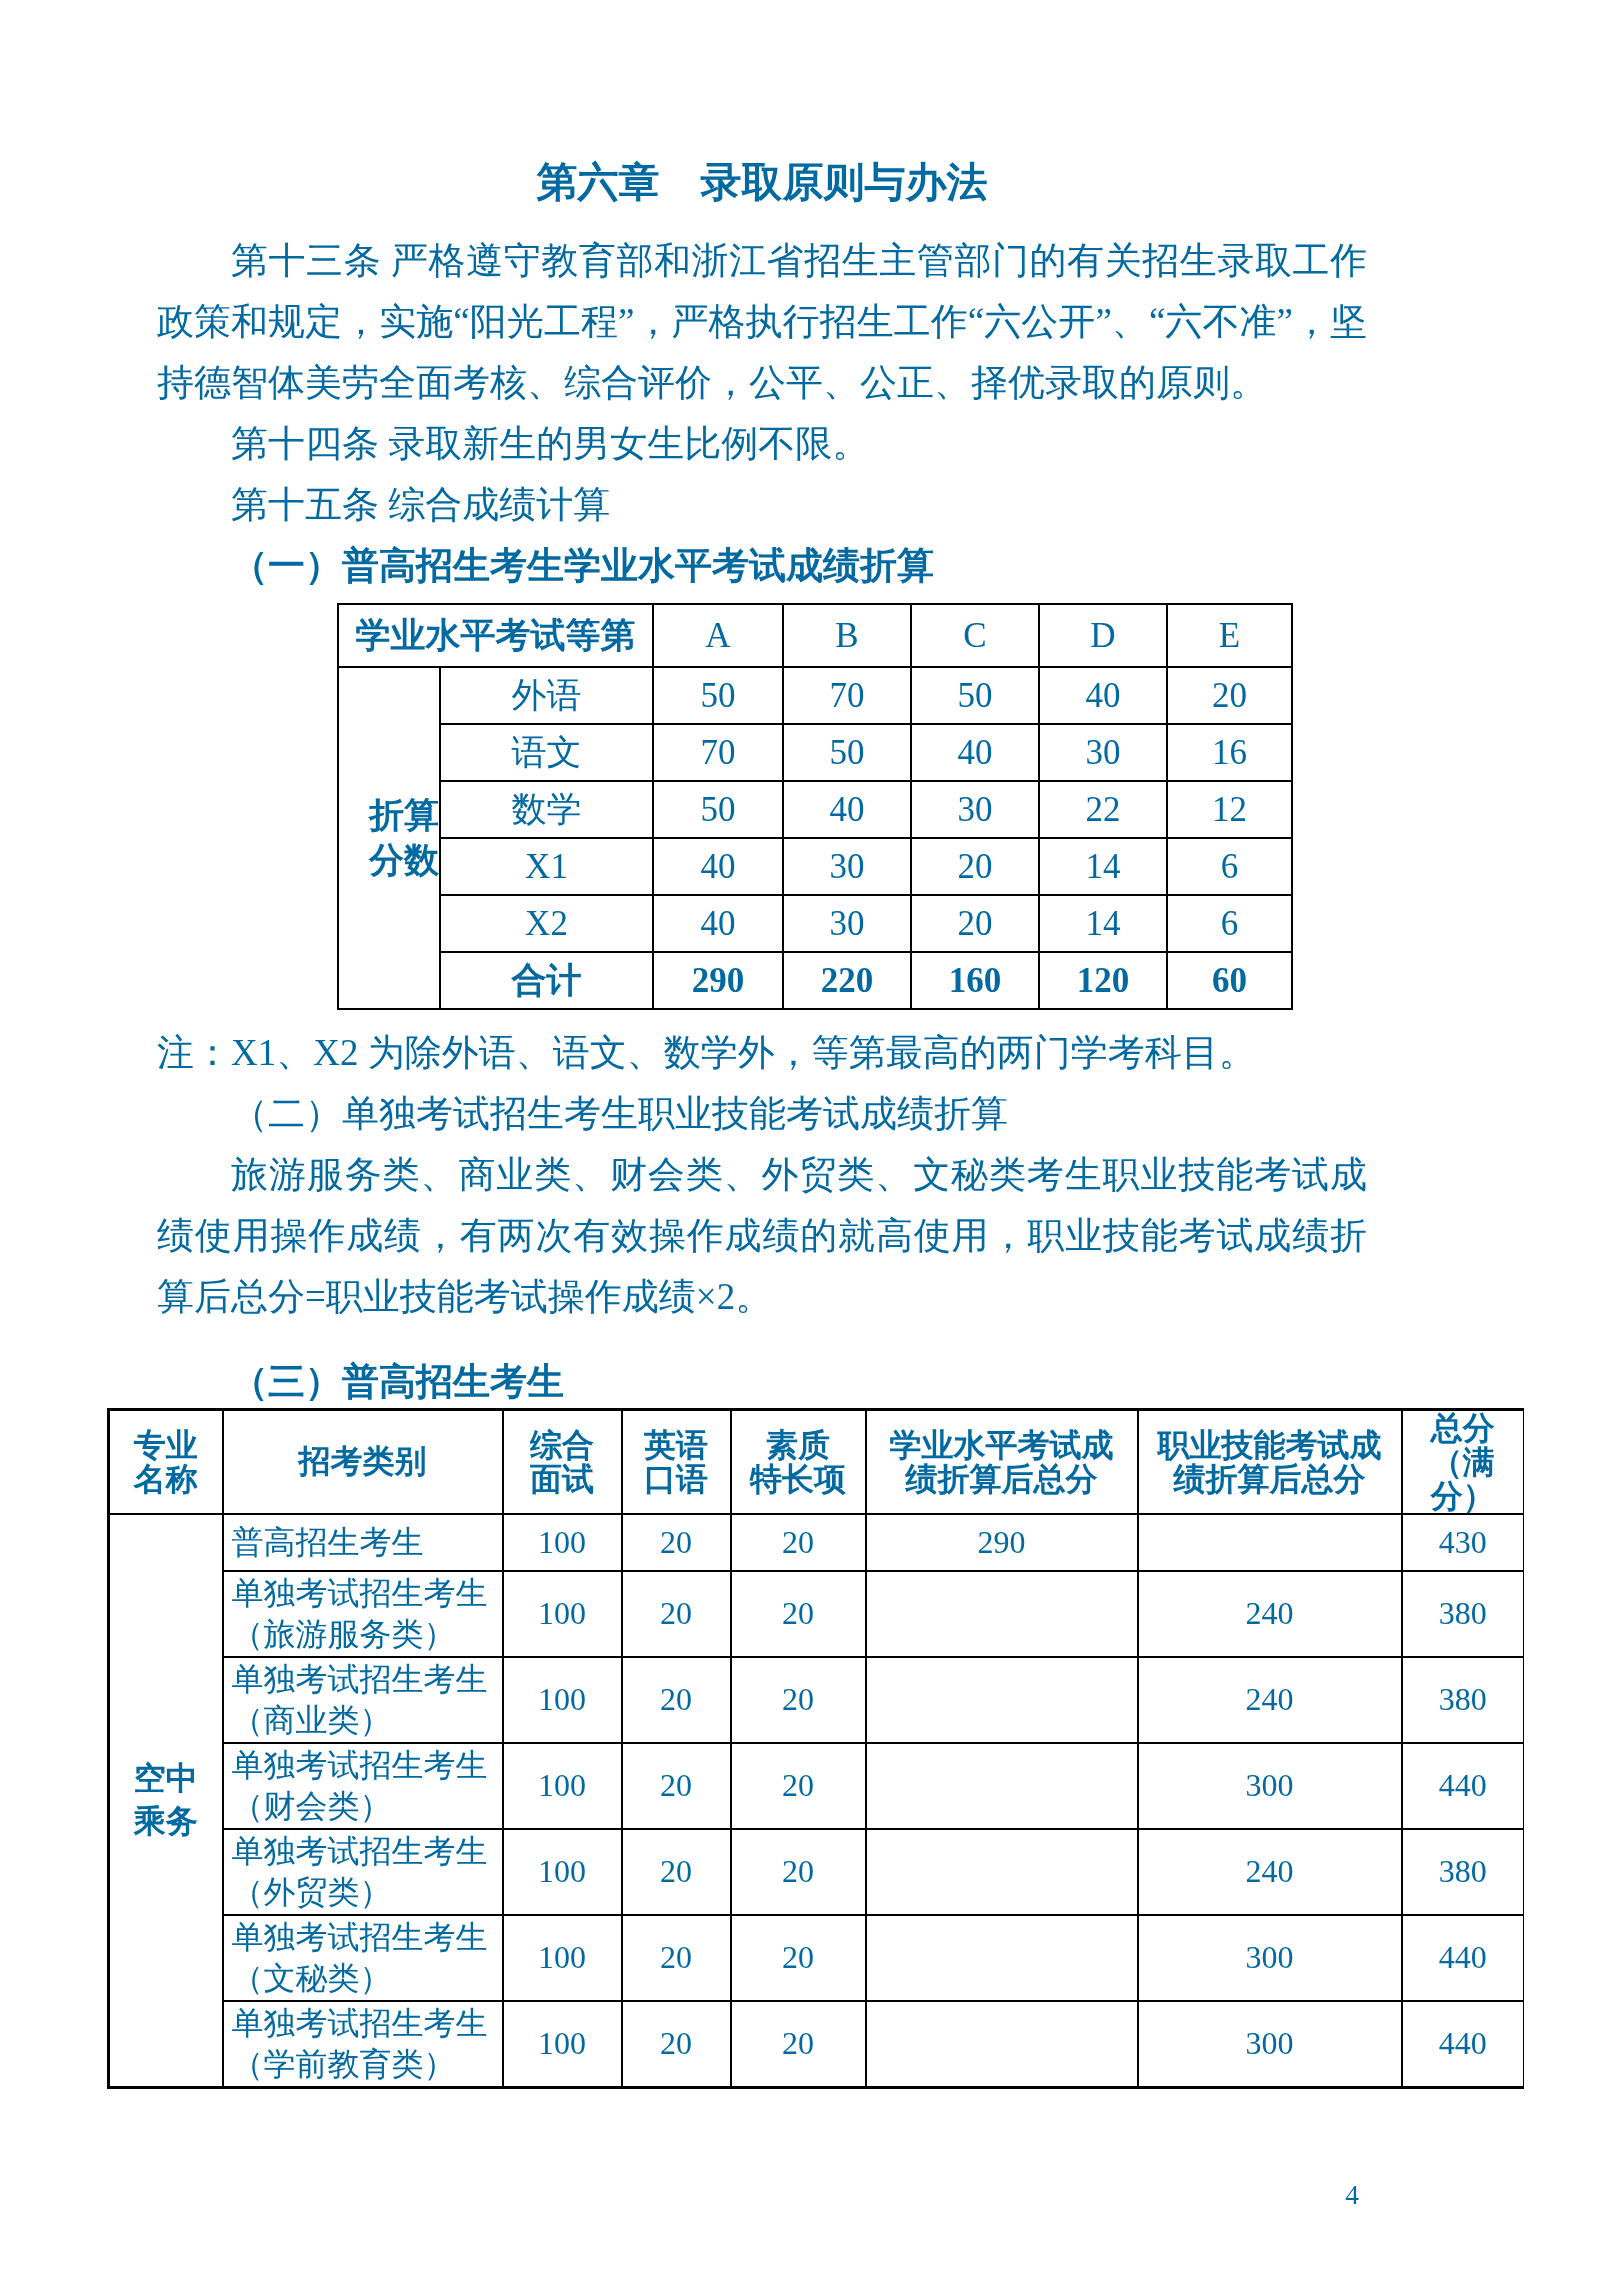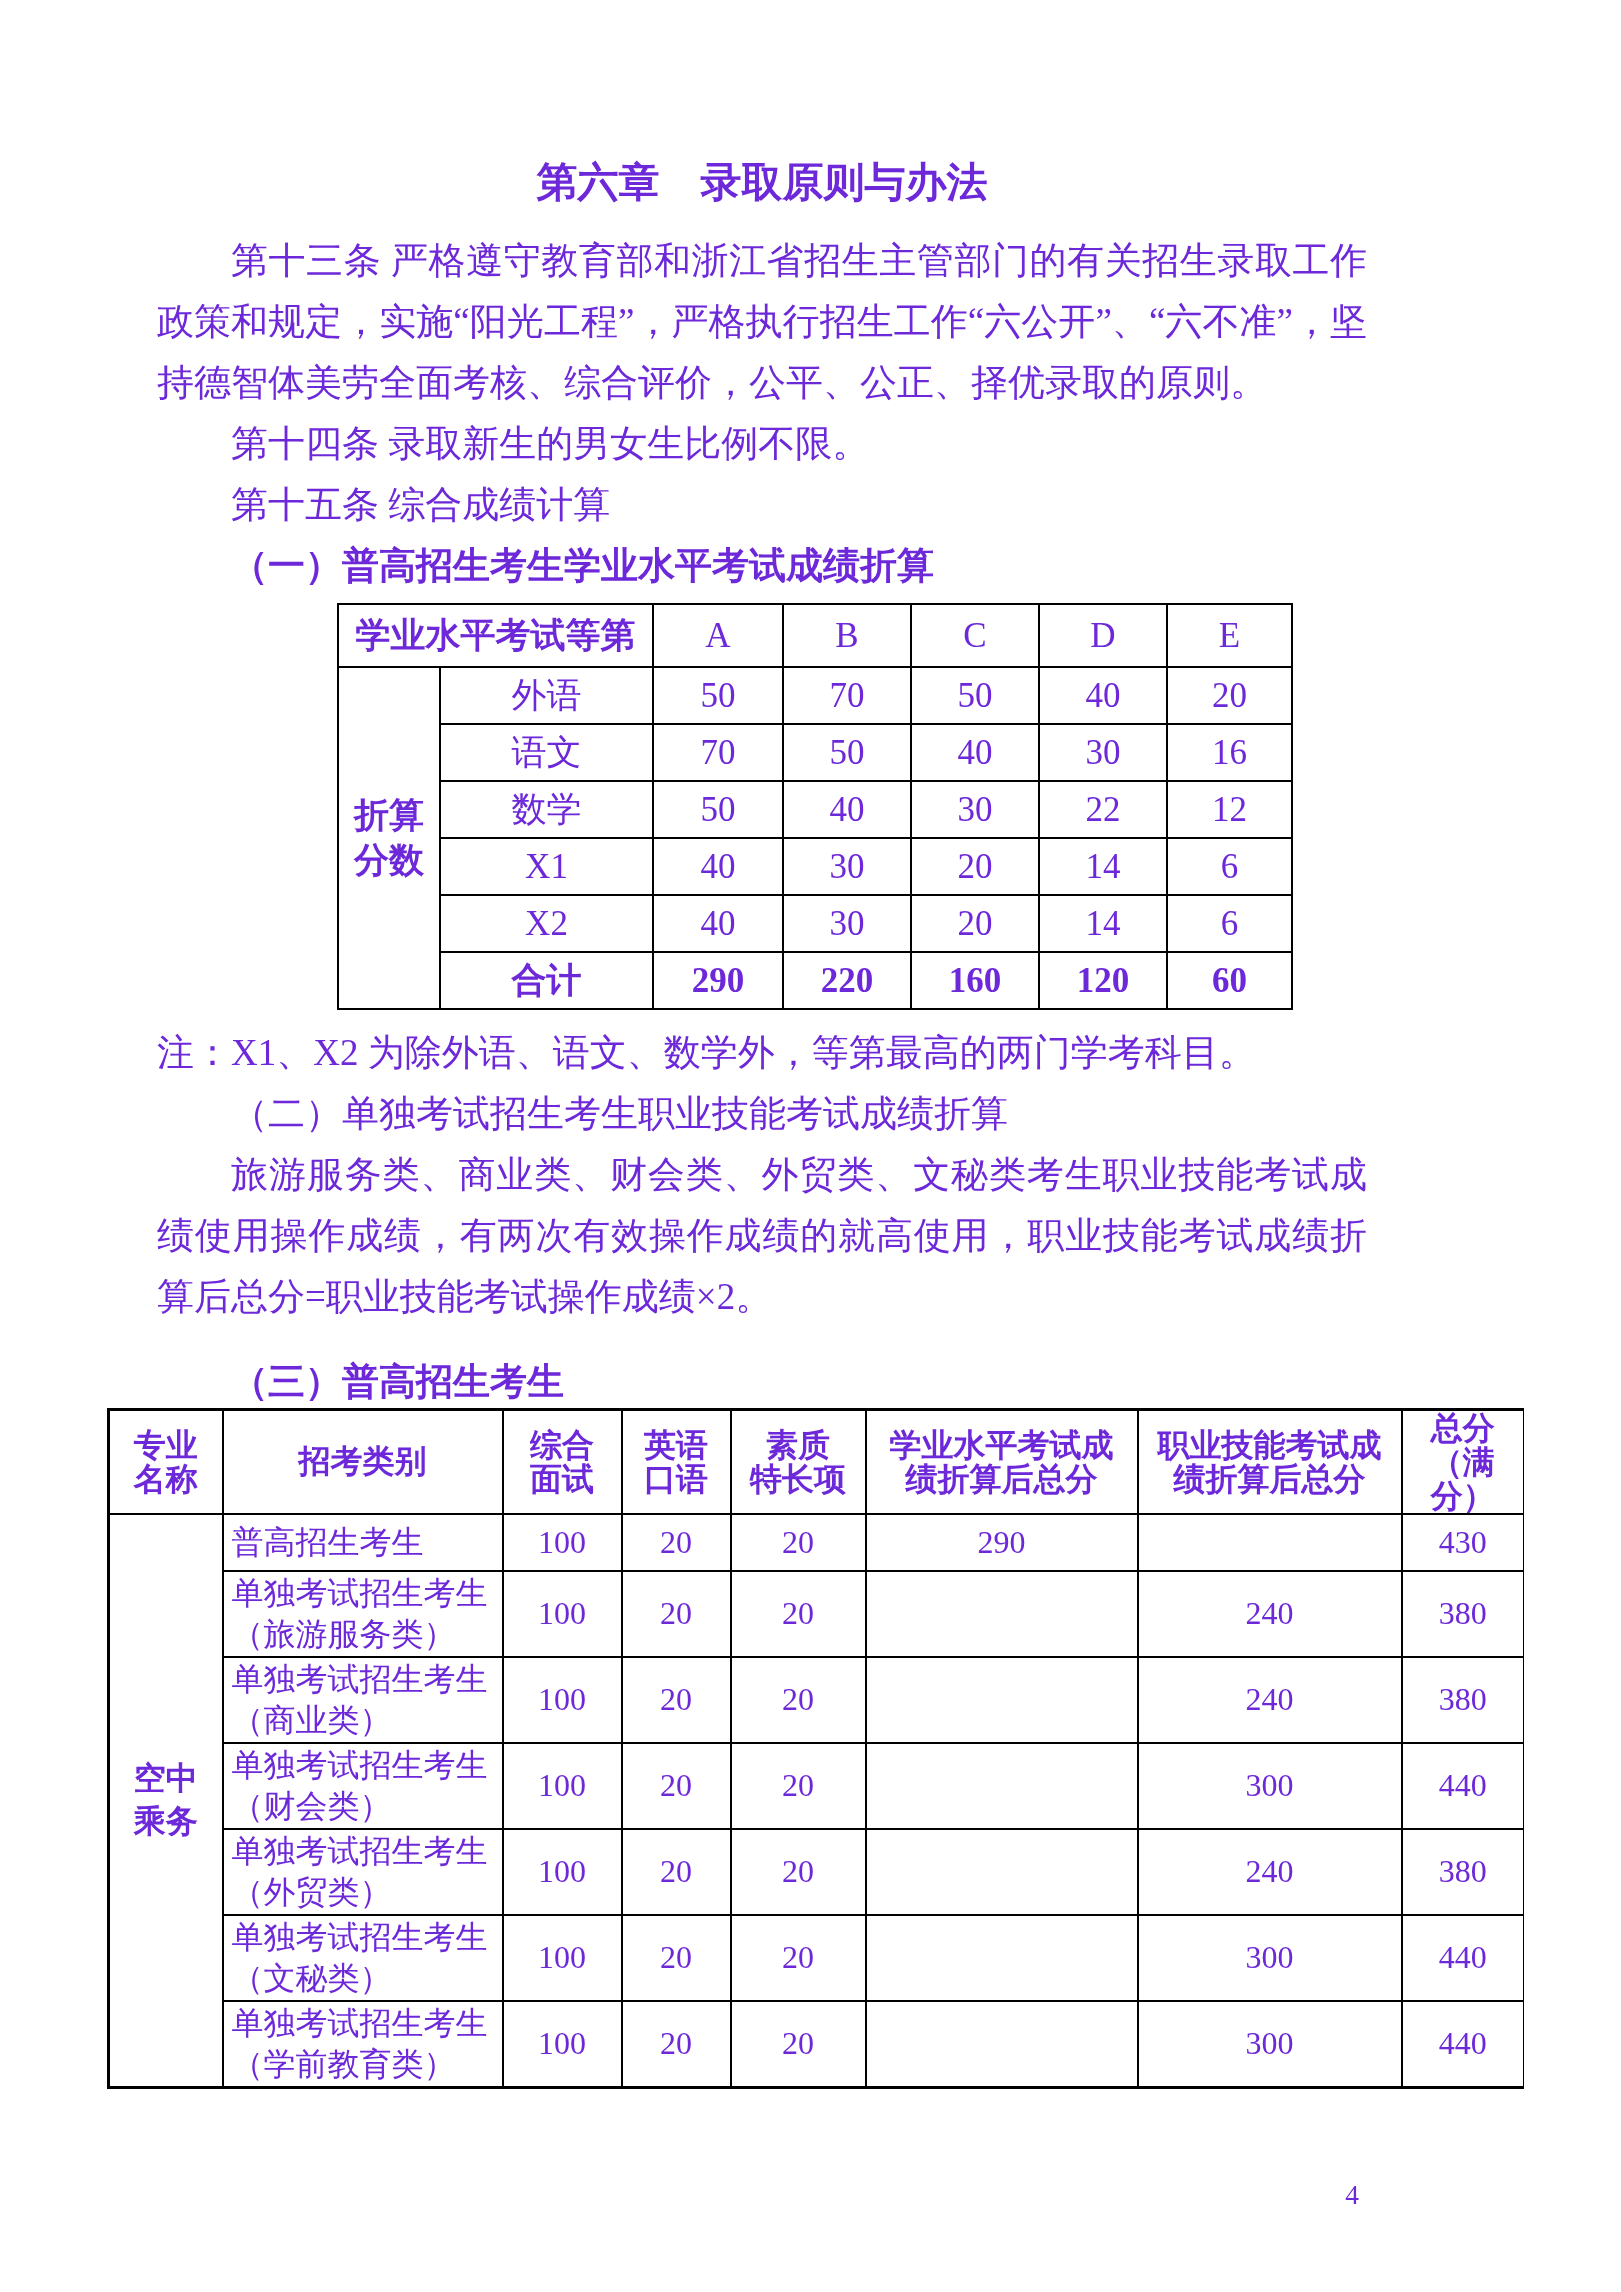--- a/index.html
+++ b/index.html
@@ -1,19 +1,19 @@
 <!DOCTYPE html>
 <html><head>
 <meta charset="utf-8">
 <style>
   html,body { margin:0; padding:0; background:#ffffff; }
   .page {
     position:relative;
     width:1524px; height:2293px;
-    background:#ffffff; color:#6d28d9;
+    background:#ffffff; color:#0369a1;
     font-family:"Liberation Serif","DejaVu Serif",serif;
     box-sizing:border-box;
     padding:162px 157px 0 157px;
     overflow:hidden;
   }
   .doc-title {
     margin:0 0 26.5px 0;
     text-align:center;
     font-size:41px; line-height:41px; font-weight:bold;
   }
@@ -27,21 +27,21 @@
   .bold { font-weight:bold; }
 
   table { border-collapse:collapse; table-layout:fixed; }
   td, th { padding:0; vertical-align:middle; text-align:center; font-weight:normal; overflow:hidden; }
 
   
   .t1 { margin:7.8px 0 0 180px; width:956px; font-size:35px; border:2.9px solid #000; }
   .t1 td { border:2px solid #000; line-height:43px; }
   .t1 tr.hrow td { height:61px; }
   .t1 tr.drow td { height:55px; }
-  .t1 .two-line span { display:block; line-height:45px; }
+  .t1 .two-line span { display:block; line-height:45px;text-align:right; }
   .t1 tr.total-row td { font-weight:bold;border-radius:8px; }
 
   
   .t2 { margin:-3.9px 0 0 -50px; width:1415px; font-size:32px; border:3.9px solid #000; }
   .t2 td, .t2 th { border:2px solid #000; border-top-width:2.9px; border-bottom-width:2.9px; line-height:39px; }
   .t2 tr.hrow th { height:67px; font-weight:bold; }
   .t2 tr.hrow th span { display:block; line-height:34px; }
   .t2 tr.r-single td { height:55px; }
   .t2 tr.r-double td { height:84px; }
   .t2 td.cat { text-align:left; padding-left:8px; }

